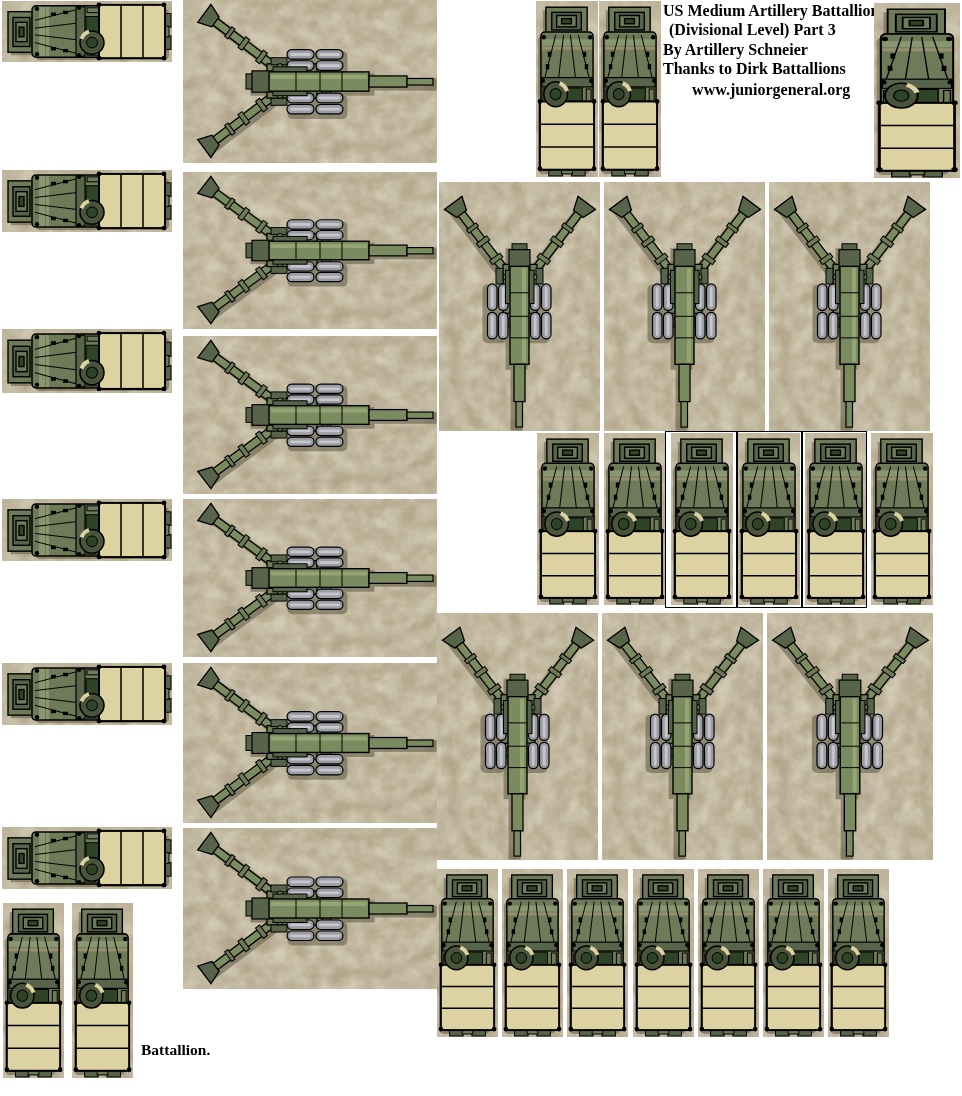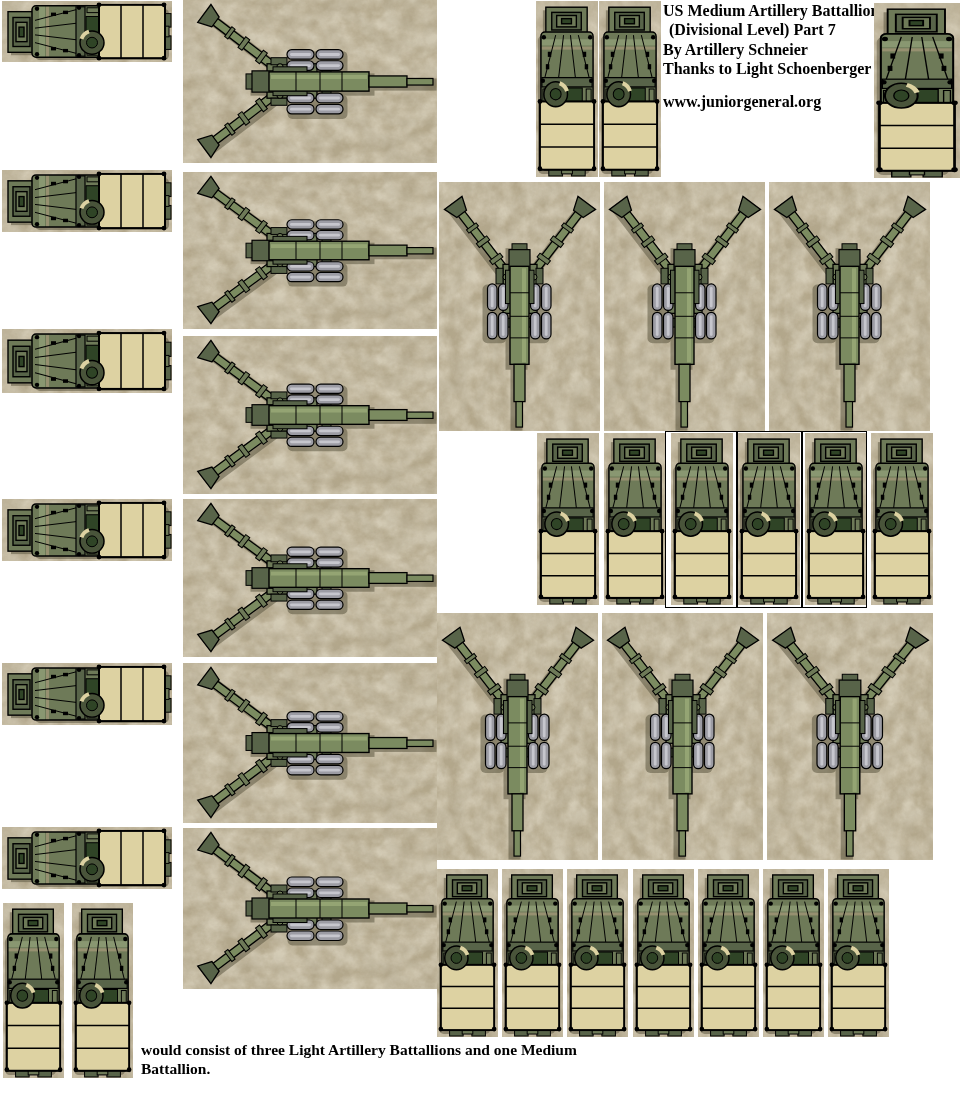--- a/index.html
+++ b/index.html
@@ -11,21 +11,21 @@
     font-family:"Liberation Serif", serif;
   }
   .counter{position:absolute;display:block;}
   .titleblock{
     position:absolute;left:663px;top:1px;
     font:bold 16px/19.3px "Liberation Serif", serif;
     color:var(--ink,#000);
     white-space:nowrap;
   }
   .titleblock .indent{padding-left:6px;}
-  .titleblock .website{margin-top:14px;}
+  .titleblock .website{margin-top:2px;text-align:center;}
   .noteblock{
     position:absolute;left:141px;top:1040px;
     font:bold 15.5px/19.3px "Liberation Serif", serif;
     color:var(--ink,#000);
     white-space:nowrap;
   }
   .cutcell{
     position:absolute;
     border:1.5px solid var(--ink,#000);
     box-sizing:border-box;
@@ -168,32 +168,31 @@
       <rect x="186" y="75" width="38" height="11" fill="var(--barrel-green)" stroke="var(--ink)" stroke-width="1.3"></rect>
       <rect x="224" y="77.5" width="26" height="6.5" fill="var(--barrel-green)" stroke="var(--ink)" stroke-width="1.2"></rect>
     </g>
   </defs>
 </svg>
 
 <div class="sheet" id="sheet">
 
   <div class="titleblock">
     <div>US Medium Artillery Battallion</div>
-    <div class="indent">(Divisional Level) Part 7</div>
+    <div class="indent">(Divisional Level) Part 3</div>
     <div>By Artillery Schneier</div>
-    <div>Thanks to Light Schoenberger</div>
+    <div>Thanks to Dirk Battallions</div>
     <div class="website">www.juniorgeneral.org</div>
   </div>
 
   <div class="cutcell" style="left:665px;top:431px;width:73px;height:177px"></div>
   <div class="cutcell" style="left:736px;top:431px;width:67px;height:177px"></div>
   <div class="cutcell" style="left:801px;top:431px;width:66px;height:177px"></div>
 
   <div class="noteblock">
-    <div>would consist of three Light Artillery Battallions and one Medium</div>
     <div>Battallion.</div>
   </div>
 
 <svg class="counter" style="left:2px;top:1px;width:170px;height:61px" preserveAspectRatio="none" viewBox="0 0 170 63">
       <use href="#truck-art" xlink:href="#truck-art"></use>
     </svg>
     <svg class="counter" style="left:2px;top:170px;width:170px;height:62px" preserveAspectRatio="none" viewBox="0 0 170 63">
       <use href="#truck-art" xlink:href="#truck-art"></use>
     </svg>
     <svg class="counter" style="left:2px;top:329px;width:170px;height:64px" preserveAspectRatio="none" viewBox="0 0 170 63">

